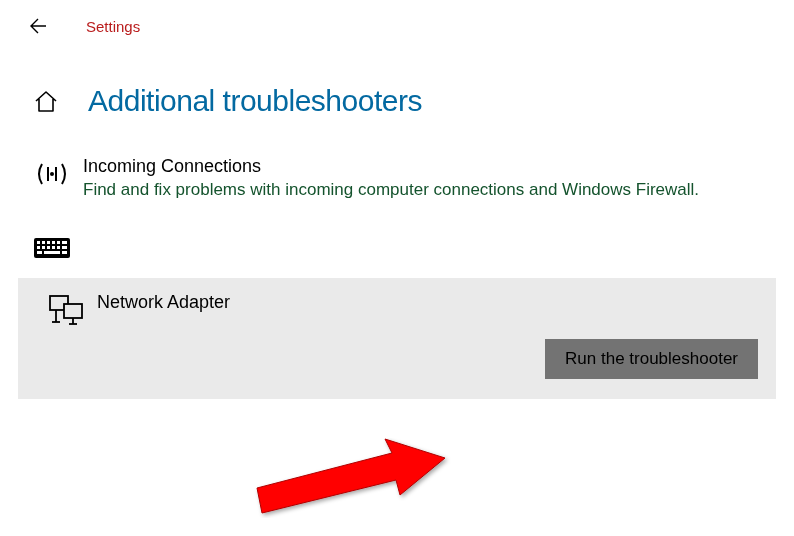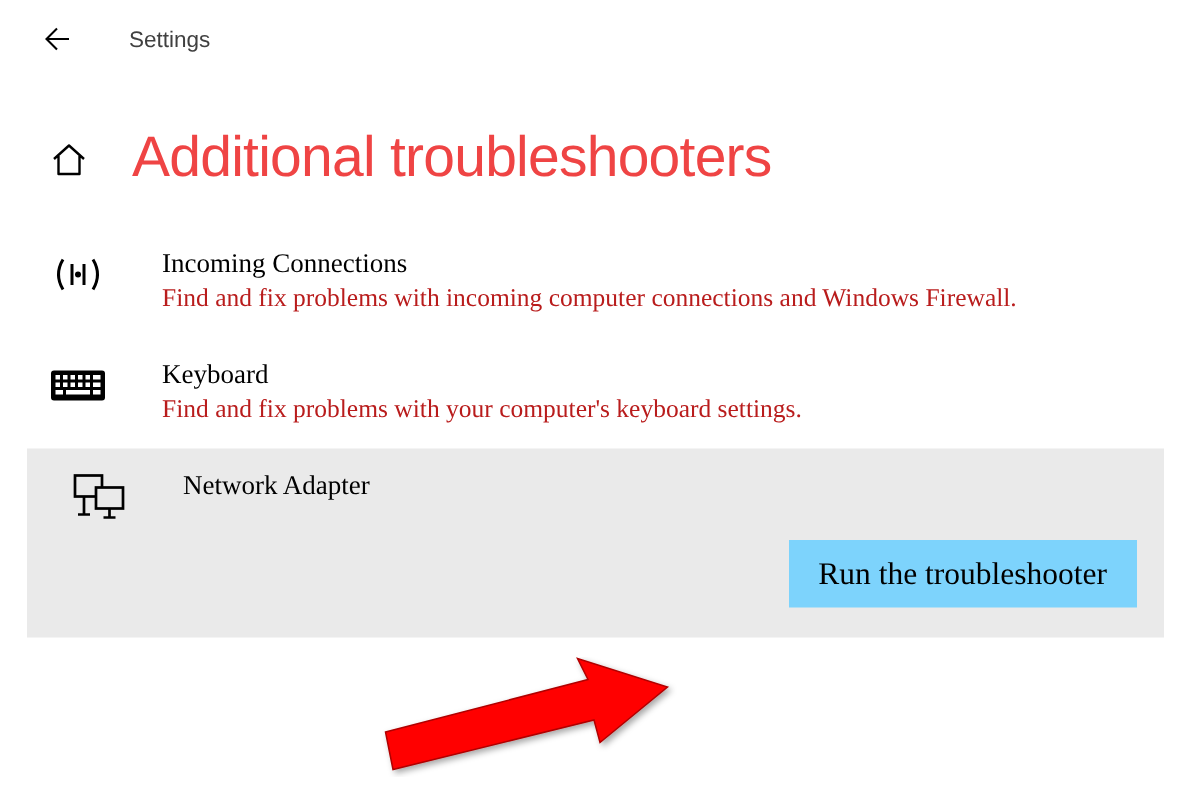--- a/index.html
+++ b/index.html
@@ -21,52 +21,51 @@
     .back-icon {
       width: 20px;
       height: 20px;
       display: flex;
       align-items: center;
       justify-content: center;
       cursor: pointer;
     }
     .header-title {
       font-size: 15px;
-      color: #404040;
+      color: #b91c1c;
     }
     .page-title-row {
       display: flex;
       align-items: center;
       padding: 32px 32px 24px 32px;
       gap: 28px;
     }
     .home-icon {
       width: 28px;
       height: 28px;
       display: flex;
       align-items: center;
       justify-content: center;
       cursor: pointer;
     }
     .page-title {
-      font-size: 38px;
+      font-size: 30px;
       font-weight: 400;
-      color: #ef4444;
+      color: #0369a1;
       letter-spacing: -0.5px;
     }
     .troubleshooters {
       padding: 0 18px;
     }
     .ts-item {
       display: flex;
       align-items: flex-start;
       padding: 14px 14px;
-      gap: 36px;
-      cursor: pointer;
-      font-family: Liberation Serif, serif;
+      gap: 11px;
+      cursor: pointer;
     }
     .ts-item.selected {
       background: #eaeaea;
       padding-bottom: 20px;
       padding-left: 28px;
     }
     .ts-icon {
       width: 40px;
       height: 32px;
       flex-shrink: 0;
@@ -78,34 +77,34 @@
     .ts-text {
       flex: 1;
     }
     .ts-title {
       font-size: 18px;
       color: #000;
       margin-bottom: 2px;
     }
     .ts-desc {
       font-size: 17px;
-      color: #b91c1c;
+      color: #14532d;
       line-height: 1.35;
     }
     .run-button-row {
       display: flex;
       justify-content: flex-end;
       margin-top: 26px;
       padding-right: 4px;
     }
     .run-button {
-      background: #7dd3fc;
+      background: #737373;
       border: none;
       padding: 10px 20px;
-      font-size: 21px;
+      font-size: 17px;
       font-family: inherit;
       color: #000;
       cursor: pointer;
     }
     .arrow-annotation {
       position: absolute;
       left: 252px;
       top: 438px;
       pointer-events: none;
     }
@@ -163,24 +162,20 @@
         <rect x="10" y="10" width="3" height="3" fill="#fff"></rect>
         <rect x="15" y="10" width="3" height="3" fill="#fff"></rect>
         <rect x="20" y="10" width="3" height="3" fill="#fff"></rect>
         <rect x="25" y="10" width="3" height="3" fill="#fff"></rect>
         <rect x="30" y="10" width="5" height="3" fill="#fff"></rect>
         <rect x="5" y="15" width="5" height="3" fill="#fff"></rect>
         <rect x="12" y="15" width="16" height="3" fill="#fff"></rect>
         <rect x="30" y="15" width="5" height="3" fill="#fff"></rect>
       </svg>
     </div>
-    <div class="ts-text">
-      <div class="ts-title">Keyboard</div>
-      <div class="ts-desc">Find and fix problems with your computer's keyboard settings.</div>
-    </div>
   </div>
 
   <div class="ts-item selected">
     <div class="ts-icon">
       <svg width="40" height="32" viewBox="0 0 40 32" fill="none">
         <rect x="4" y="2" width="18" height="14" stroke="#000" stroke-width="1.8" fill="none"></rect>
         <rect x="18" y="10" width="18" height="14" stroke="#000" stroke-width="1.8" fill="#eaeaea"></rect>
         <line x1="10" y1="16" x2="10" y2="28" stroke="#000" stroke-width="1.8"></line>
         <line x1="6" y1="28" x2="14" y2="28" stroke="#000" stroke-width="1.8"></line>
         <line x1="27" y1="24" x2="27" y2="30" stroke="#000" stroke-width="1.8"></line>

